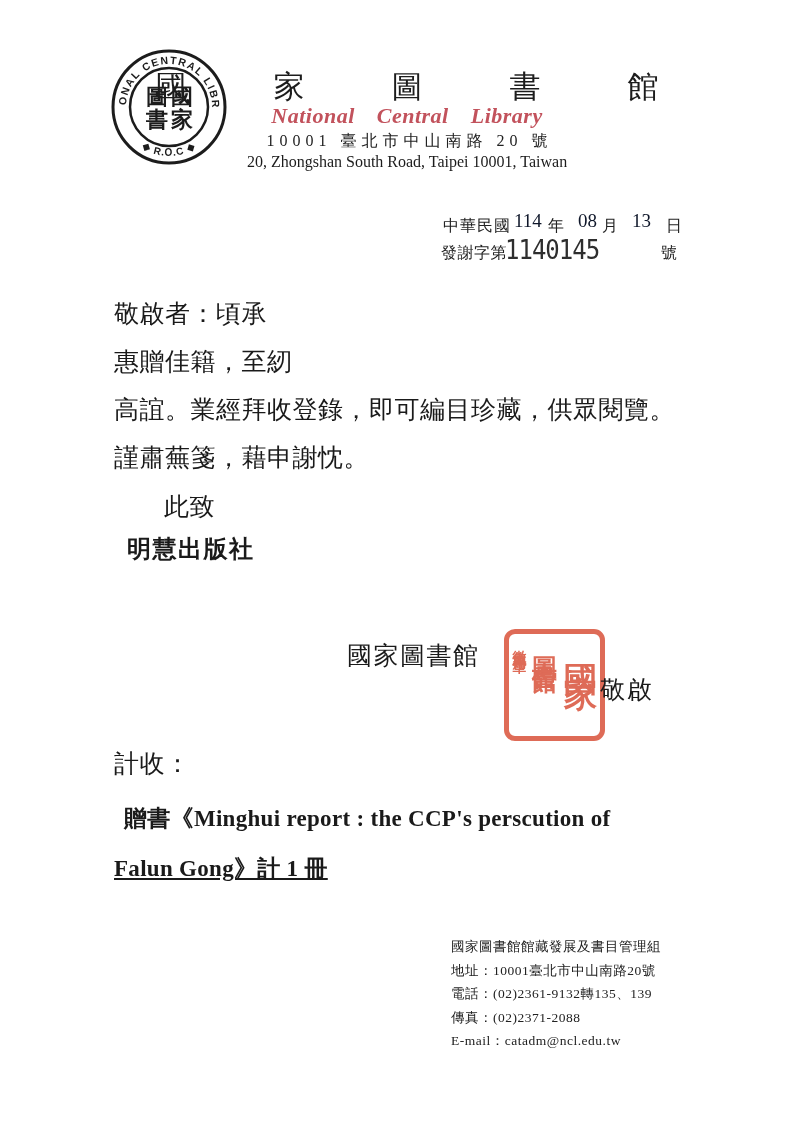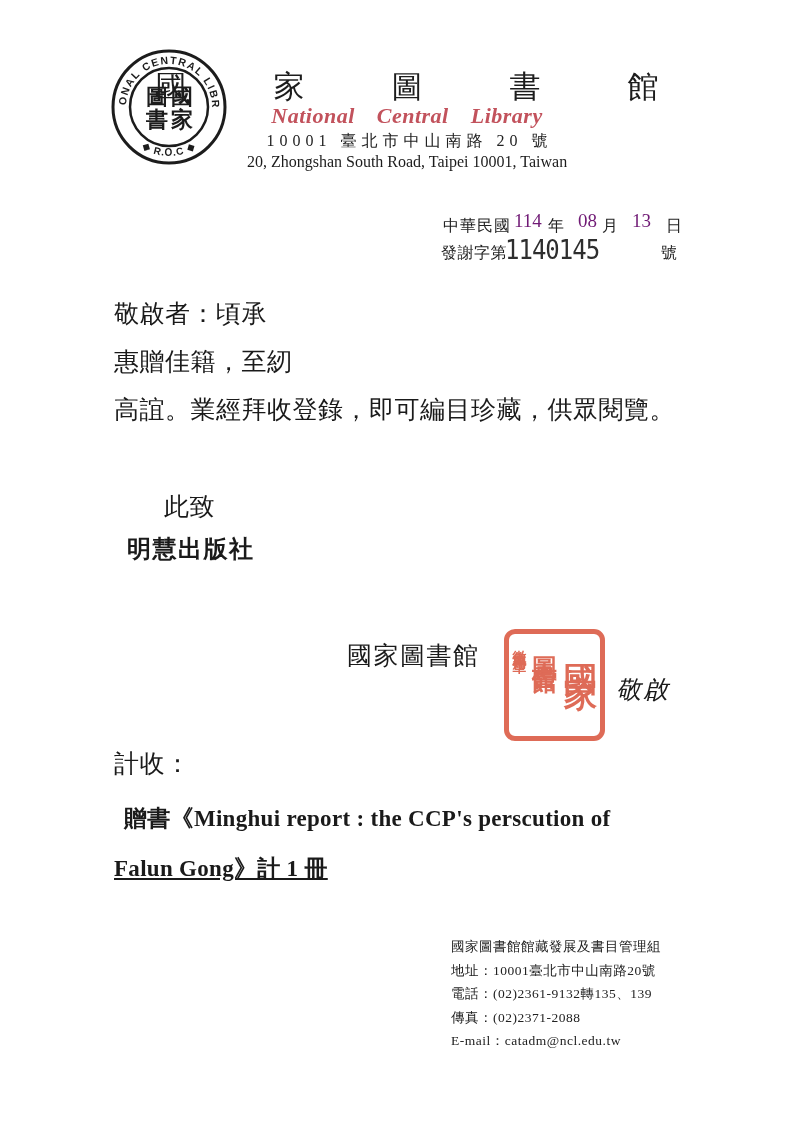--- a/index.html
+++ b/index.html
@@ -25,21 +25,21 @@
   .title-en {
     top: 103px; font-size: 22px; font-style: italic; font-weight: 600;
     color: #c2525c; word-spacing: 16px; letter-spacing: 0.5px;
     font-family: "Liberation Serif", "DejaVu Serif", serif;
   }
   .addr-zh { top: 131px; font-size: 16px; letter-spacing: 5px; text-indent: 5px; color: #222; }
   .addr-en { top: 153px; font-size: 16px; color: #1c1c1c; }
 
   
   .cjk-small { font-size: 16px; color: #222; letter-spacing: 1px; text-align: right; }
-  .date-num { font-size: 19px; color: #701a75; font-family: "Liberation Serif", serif; }
+  .date-num { font-size: 19px; color: #0f172a; font-family: "Liberation Serif", serif; }
   .ref-num {
     font-size: 24px; color: #2e2e2e; letter-spacing: -1px;
     font-family: "DejaVu Sans Mono", "Liberation Mono", monospace;
     transform: scaleY(1.08); transform-origin: bottom left;
   }
 
   
   .body-line { font-size: 25px; letter-spacing: 0.5px; color: #1a1a1a; }
   .bold-cjk { font-weight: bold; }
 
@@ -104,32 +104,33 @@
   <div class="abs date-num" style="left:632px; top:210px;">13</div>
   <div class="abs cjk-small" style="left:666px; top:216px;">日</div>
 
   <div class="abs cjk-small" style="left:441px; top:243px; letter-spacing:0.5px;">發謝字第</div>
   <div class="abs ref-num" style="left:505px; top:237px;">1140145</div>
   <div class="abs cjk-small" style="left:661px; top:243px;">號</div>
 
   <div class="abs body-line" style="left:114px; top:297px;">敬啟者：頃承</div>
   <div class="abs body-line" style="left:114px; top:345px;">惠贈佳籍，至紉</div>
   <div class="abs body-line" style="left:114px; top:393px;">高誼。業經拜收登錄，即可編目珍藏，供眾閱覽。</div>
+  <div class="abs body-line" style="left:114px; top:441px;">謹肅蕪箋，藉申謝忱。</div>
   <div class="abs body-line" style="left:164px; top:490px;">此致</div>
   <div class="abs body-line bold-cjk" style="left:127px; top:533px; font-size:24px; letter-spacing:1.5px;text-align:right;">明慧出版社</div>
 
   <div class="abs body-line" style="left:347px; top:639px; letter-spacing:1.5px;">國家圖書館</div>
 
   <div class="seal">
     <div class="seal-col small">徵集專用章</div>
     <div class="seal-col mid">圖書館</div>
     <div class="seal-col big">國家</div>
   </div>
 
-  <div class="abs body-line" style="left:616px; top:673px; letter-spacing:2px;font-style:italic;">敬啟</div>
+  <div class="abs body-line" style="left:600px; top:673px; letter-spacing:2px;">敬啟</div>
 
   <div class="abs body-line" style="left:114px; top:747px;">計收：</div>
   <div class="abs receipt-item" style="left:124px; top:803px;">贈書《Minghui report : the CCP's perscution of</div>
   <div class="abs receipt-item" style="left:114px; top:853px;text-decoration:underline;">Falun Gong》計 1 冊</div>
 
   <div class="abs footer">
     <div>國家圖書館館藏發展及書目管理組</div>
     <div>地址：10001臺北市中山南路20號</div>
     <div>電話：(02)2361-9132轉135、139</div>
     <div>傳真：(02)2371-2088</div>

